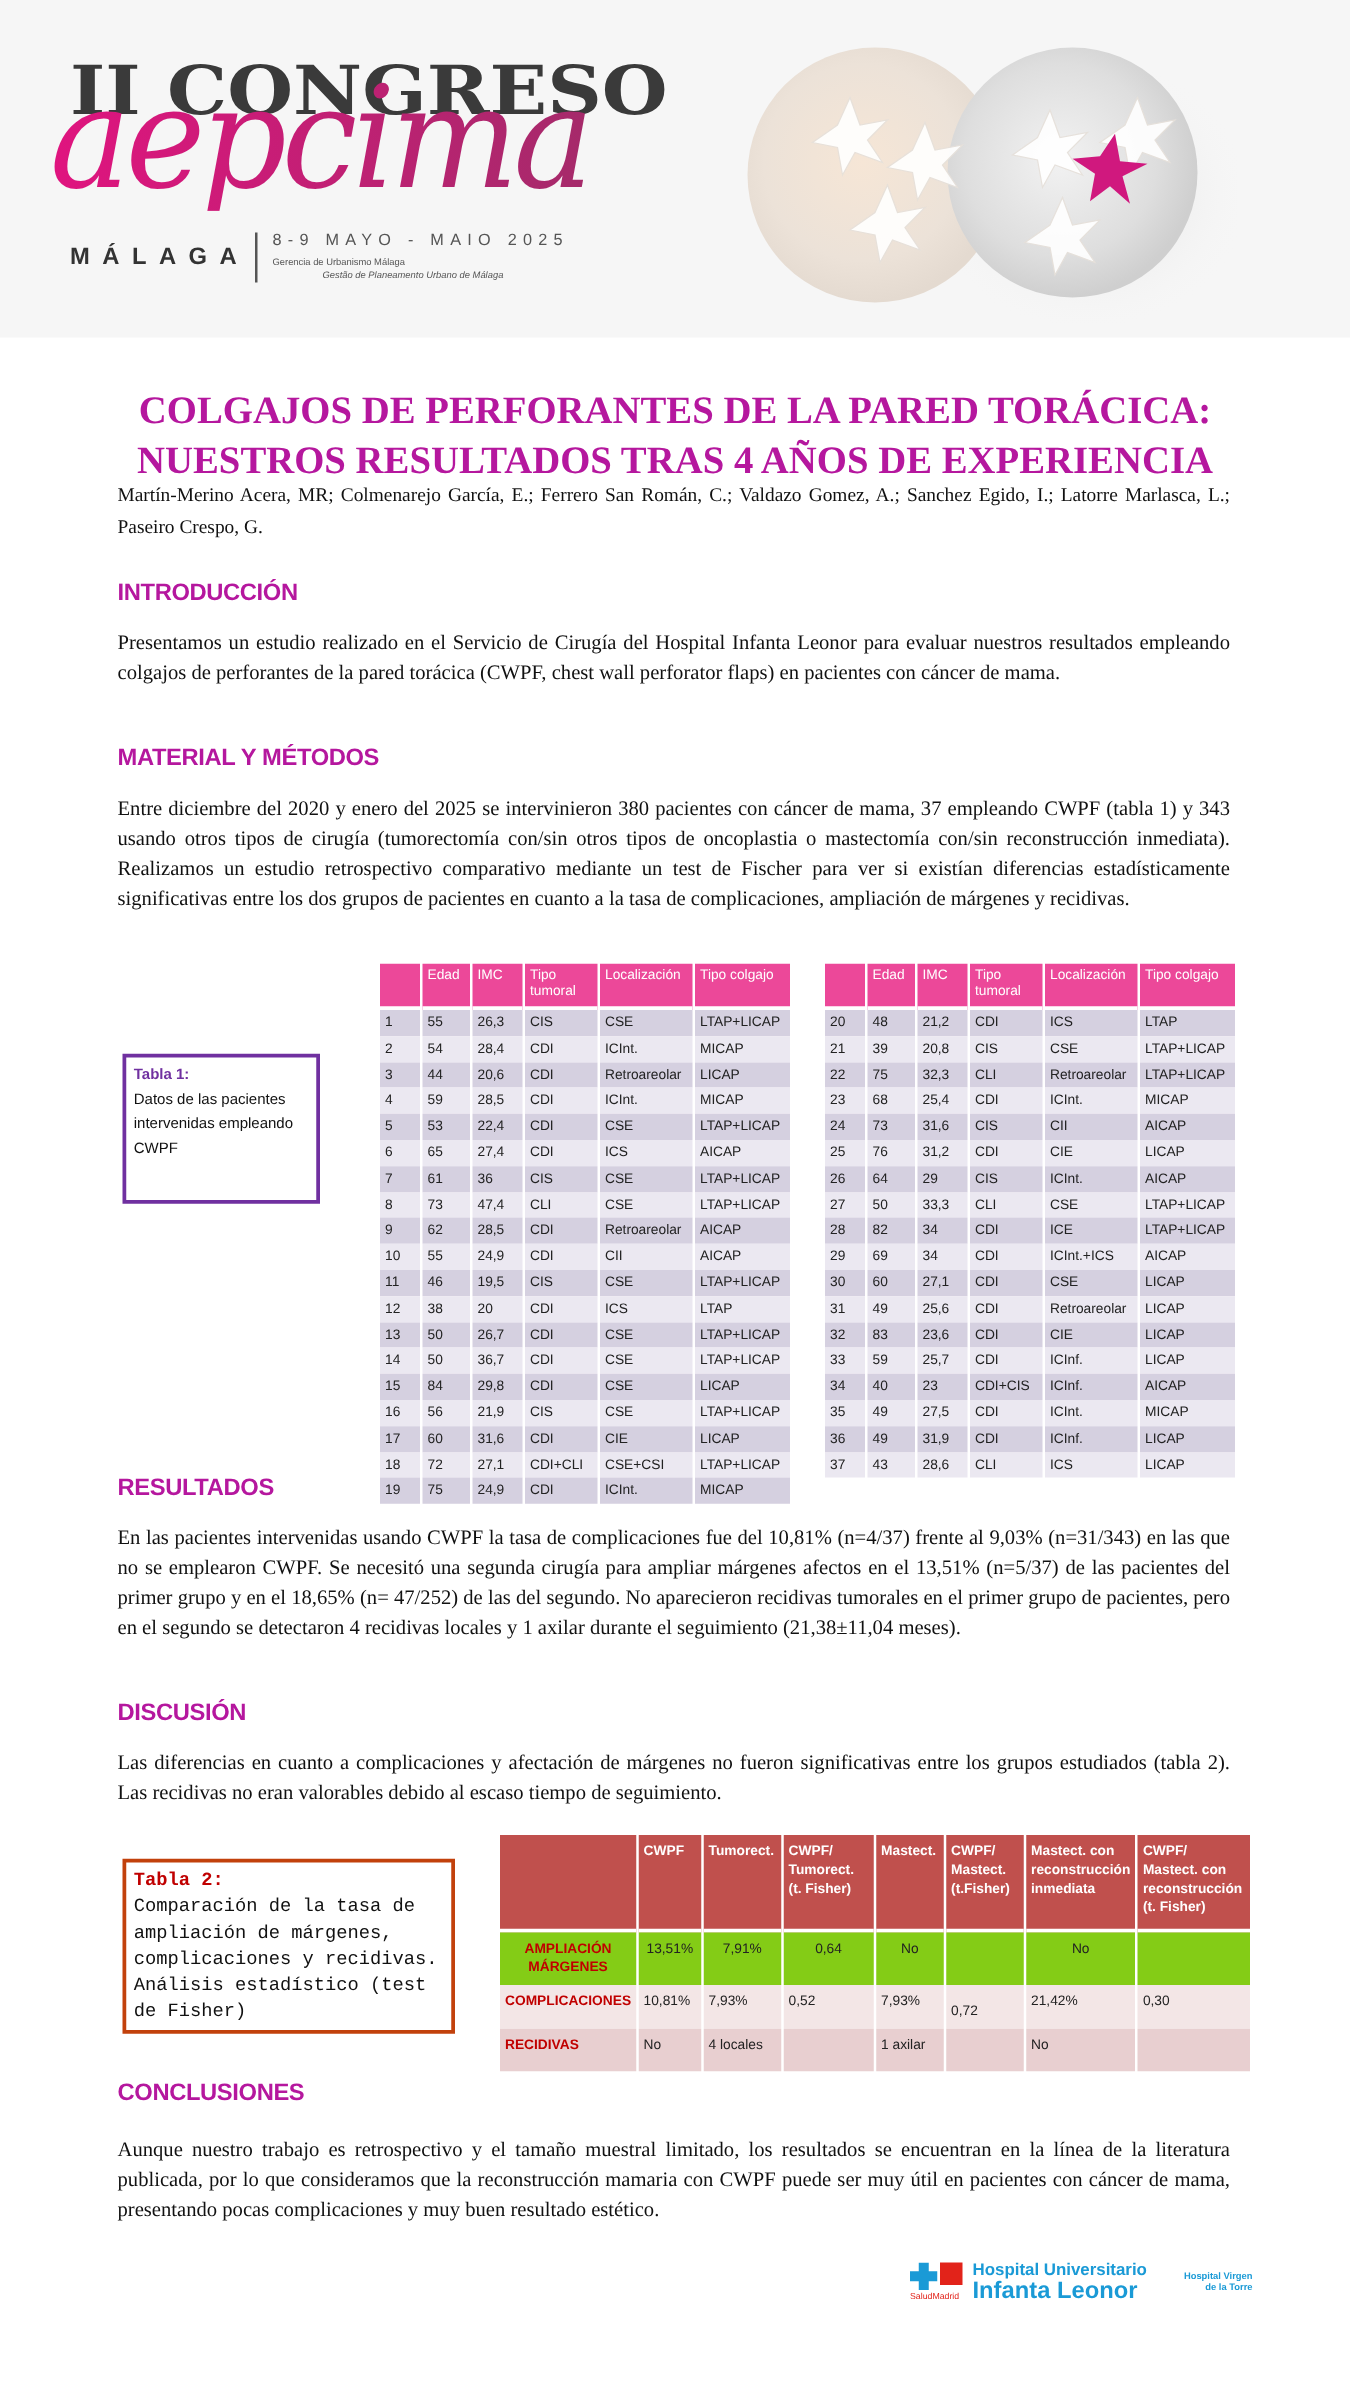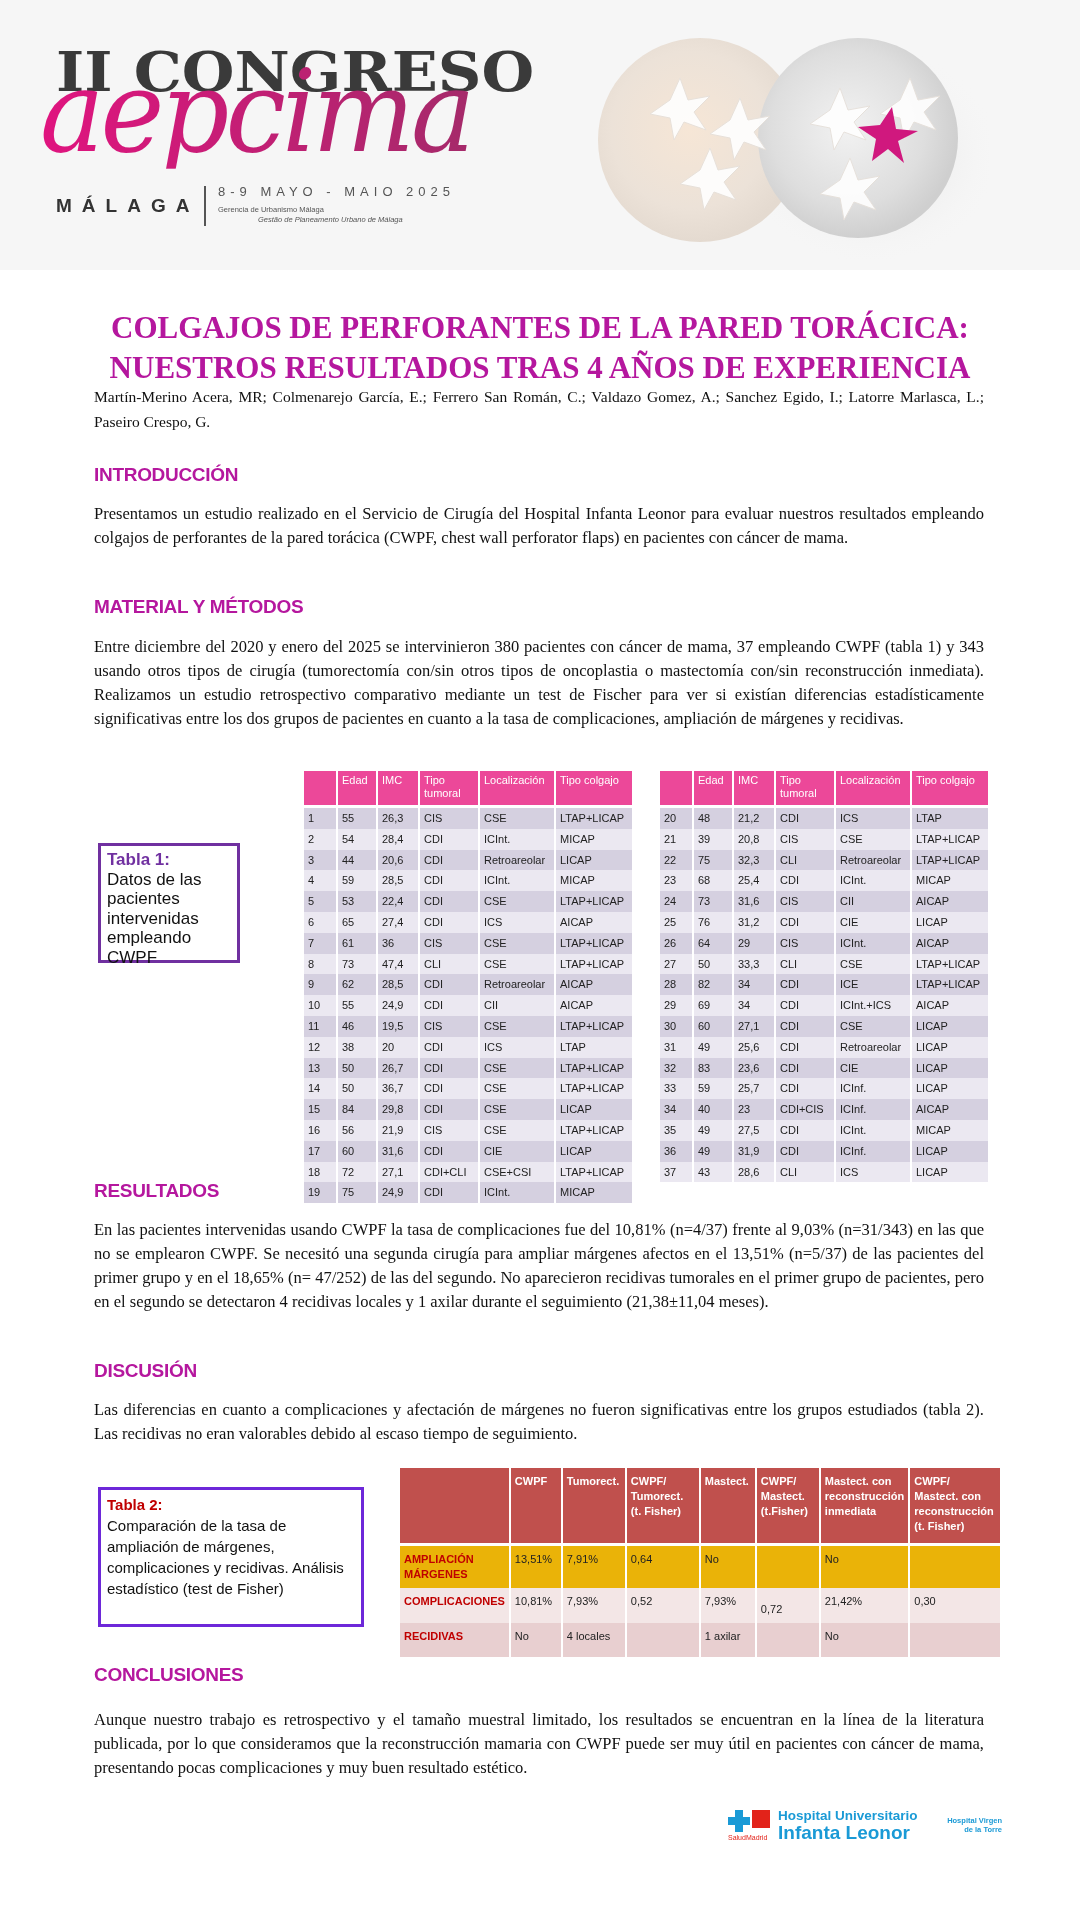--- a/index.html
+++ b/index.html
@@ -36,38 +36,38 @@
   table.t1 { position: absolute; border-collapse: separate; border-spacing: 2px 0; font-family: "Liberation Sans", sans-serif;
       font-size: 11px; color: #222; }
   table.t1 th { background: #ec4899; color: #fff; font-weight: normal; text-align: left; vertical-align: top;
       padding: 3px 4px; height: 37px; border-bottom: 3px solid #fff; line-height: 13px; }
   table.t1 td { padding: 0 4px; height: 20.8px; line-height: 20.8px; white-space: nowrap; }
   table.t1 tr:nth-child(odd) td { background: #d5d0e0; }
   table.t1 tr:nth-child(even) td { background: #ebe8f1; }
   .t1a { left: 302px; top: 771px; }
   .t1b { left: 658px; top: 771px; }
 
-  .cap1 { position: absolute; left: 98px; top: 843px; width: 142px; height: 120px; border: 3px solid #7030a0;
-      padding: 4px 6px; font-family: "Liberation Sans", sans-serif; font-size: 17px; line-height: 19.5px; color: #111; }
+  .cap1 { position: absolute; left: 98px; top: 843px; width: 158px; height: 120px; border: 3px solid #7030a0;
+      padding: 4px 6px; font-family: "Liberation Sans", sans-serif; font-size: 12px; line-height: 19.5px; color: #111; }
   .cap1 .lbl { color: #7030a0; font-weight: bold; }
 
   
   table.t2 { position: absolute; left: 398px; top: 1468px; border-collapse: separate; border-spacing: 2px 0;
       font-family: "Liberation Sans", sans-serif; font-size: 11px; color: #222; }
   table.t2 th { background: #c0504d; color: #fff; font-weight: bold; text-align: left; vertical-align: top;
       padding: 6px 4px; height: 78px; line-height: 15px; border-bottom: 3px solid #fff; }
   table.t2 td { padding: 6px 4px; vertical-align: top; line-height: 15px; }
-  table.t2 tr.r1 td { background: #eab308; height: 40px; }
+  table.t2 tr.r1 td { background: #84cc16; height: 40px; text-align: center; }
   table.t2 tr.r2 td { background: #f3e6e6; height: 35px; }
   table.t2 tr.r3 td { background: #e8cfd0; height: 34px; }
   table.t2 td.rowh { color: #c00000; font-weight: bold; }
   table.t2 td.low { vertical-align: bottom; }
 
-  .cap2 { position: absolute; left: 98px; top: 1487px; width: 266px; height: 140px; border: 3px solid #6d28d9;
-      padding: 4px 6px; font-family: Liberation Sans, sans-serif; font-size: 15px; line-height: 21px; color: #111; }
+  .cap2 { position: absolute; left: 98px; top: 1487px; width: 266px; height: 140px; border: 3px solid #c2410c;
+      padding: 4px 6px; font-family: Liberation Mono, monospace; font-size: 15px; line-height: 21px; color: #111; }
   .cap2 .lbl { color: #c00000; font-weight: bold; }
 
   
   .logo { position: absolute; left: 728px; top: 1808px; width: 280px; height: 40px; }
   .logo .cross { position: absolute; left: 0; top: 2px; width: 22px; height: 22px; }
   .logo .flag { position: absolute; left: 24px; top: 2px; width: 18px; height: 18px; background: #e2231a; }
   .logo .salud { position: absolute; left: 0; top: 26px; font-family: "Liberation Sans", sans-serif; font-size: 7px; color: #e2231a; }
   .logo .h1 { position: absolute; left: 50px; top: 0px; font-family: "Liberation Sans", sans-serif; font-weight: bold; font-size: 13.5px; color: #1a9ad6; }
   .logo .h2l { position: absolute; left: 50px; top: 14px; font-family: "Liberation Sans", sans-serif; font-weight: bold; font-size: 19px; color: #1a9ad6; }
   .logo .hv { position: absolute; left: 212px; top: 9px; width: 62px; text-align: right; font-family: "Liberation Sans", sans-serif; font-weight: bold; font-size: 7.5px; line-height: 8.5px; color: #1a9ad6; }

